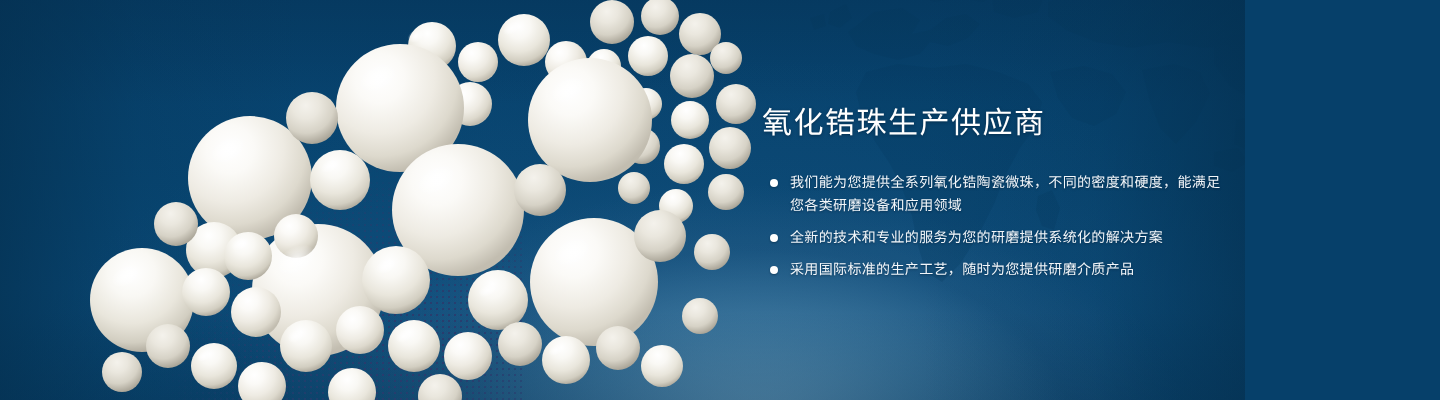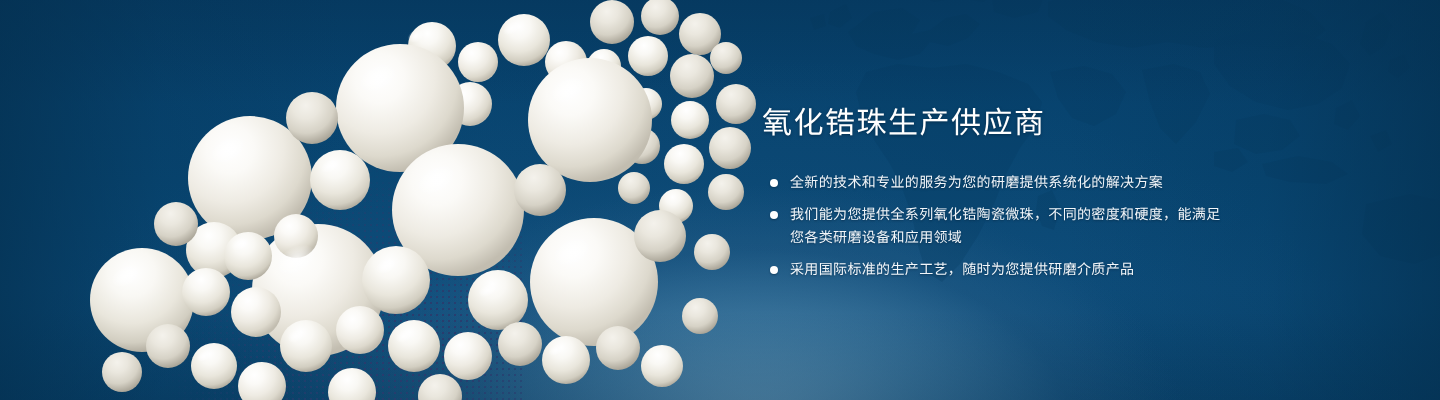--- a/index.html
+++ b/index.html
@@ -3,21 +3,21 @@
 <meta charset="utf-8">
 <title>Zirconia Beads Banner</title>
 <style>
   html,body{margin:0;padding:0;}
   body{
     width:1440px;height:400px;overflow:hidden;
     font-family:"Liberation Sans","DejaVu Sans",sans-serif;
     background:#06406a;
   }
   .banner{
-    position:relative;width:1440px;height:400px;overflow:hidden;
+    position:relative;width:1245px;height:400px;overflow:hidden;
     background:#4c1d95;
   }
   
   .bg-base{
     position:absolute;inset:0;
     background:
       radial-gradient(ellipse 520px 300px at 760px 430px, rgba(120,170,200,.82) 0%, rgba(90,145,180,.55) 32%, rgba(50,100,140,.22) 60%, rgba(8,69,111,0) 82%),
       radial-gradient(ellipse 900px 520px at 700px 470px, rgba(70,125,165,.50) 0%, rgba(30,85,128,.18) 55%, rgba(8,69,111,0) 80%),
       linear-gradient(180deg,#07406b 0%,#084672 45%,#0a4a78 72%,#084672 100%);
   }
@@ -255,25 +255,25 @@
         </g>
       </g>
     </svg>
   </div>
 
   <div class="copy">
     <h1 class="headline">氧化锆珠生产供应商</h1>
     <ul class="bullets">
       <li>
         <span class="dot"></span>
-        <span>全新的技术和专业的服务为您的研磨提供系统化的解决方案</span>
+        <span>我们能为您提供全系列氧化锆陶瓷微珠，不同的密度和硬度，能满足您各类研磨设备和应用领域</span>
       </li>
       <li>
         <span class="dot"></span>
-        <span>我们能为您提供全系列氧化锆陶瓷微珠，不同的密度和硬度，能满足您各类研磨设备和应用领域</span>
+        <span>全新的技术和专业的服务为您的研磨提供系统化的解决方案</span>
       </li>
       <li>
         <span class="dot"></span>
         <span>采用国际标准的生产工艺，随时为您提供研磨介质产品</span>
       </li>
     </ul>
   </div>
 
 </div>
 

